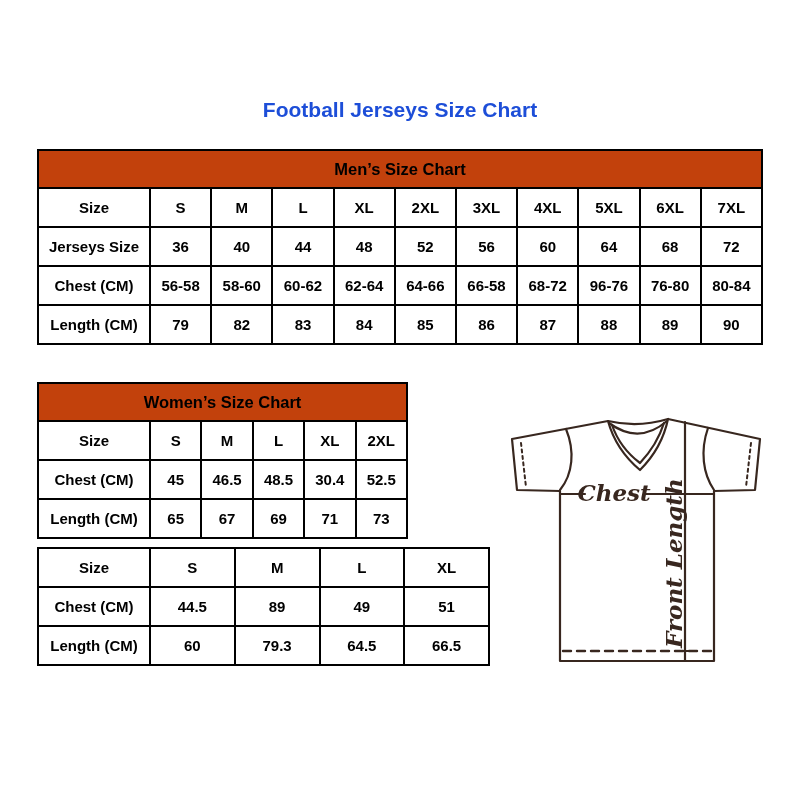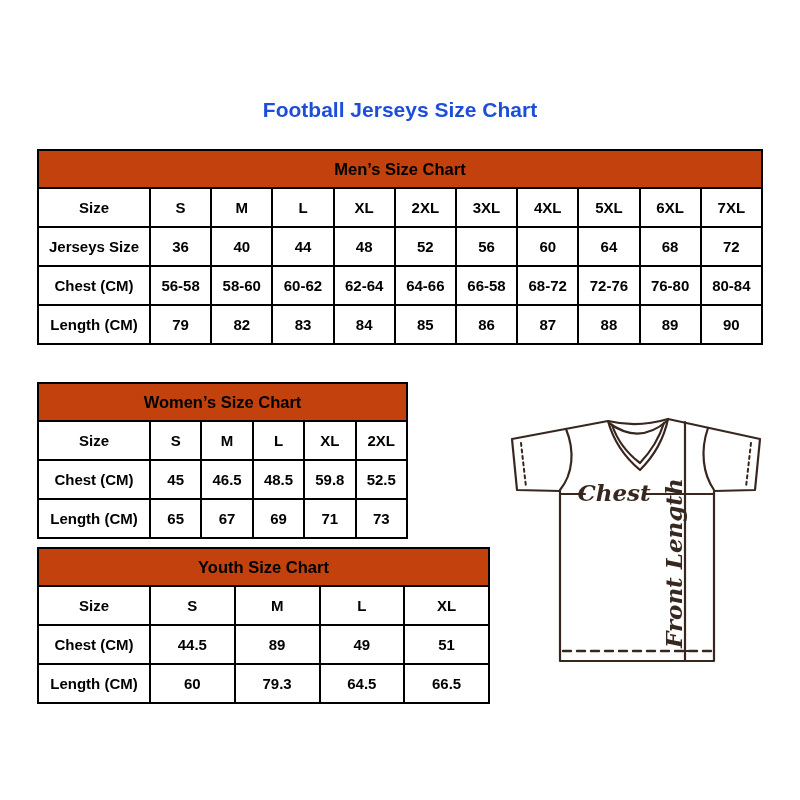--- a/index.html
+++ b/index.html
@@ -104,21 +104,21 @@
       </tr>
       <tr>
         <td>Chest (CM)</td>
         <td>56-58</td>
         <td>58-60</td>
         <td>60-62</td>
         <td>62-64</td>
         <td>64-66</td>
         <td>66-58</td>
         <td>68-72</td>
-        <td>72-76</td>
+        <td>96-76</td>
         <td>76-80</td>
         <td>80-84</td>
       </tr>
       <tr>
         <td>Length (CM)</td>
         <td>79</td>
         <td>82</td>
         <td>83</td>
         <td>84</td>
         <td>85</td>
@@ -149,21 +149,21 @@
         <td>M</td>
         <td>L</td>
         <td>XL</td>
         <td>2XL</td>
       </tr>
       <tr>
         <td>Chest (CM)</td>
         <td>45</td>
         <td>46.5</td>
         <td>48.5</td>
-        <td>59.8</td>
+        <td>30.4</td>
         <td>52.5</td>
       </tr>
       <tr>
         <td>Length (CM)</td>
         <td>65</td>
         <td>67</td>
         <td>69</td>
         <td>71</td>
         <td>73</td>
       </tr>
@@ -171,23 +171,20 @@
   </table>
 <table class="size-table" id="youth-table">
     <colgroup>
       <col class="label-col">
       <col>
       <col>
       <col>
       <col>
     </colgroup>
     <tbody>
-      <tr class="tbl-title-row">
-        <td colspan="5">Youth Size Chart</td>
-      </tr>
       <tr>
         <td>Size</td>
         <td>S</td>
         <td>M</td>
         <td>L</td>
         <td>XL</td>
       </tr>
       <tr>
         <td>Chest (CM)</td>
         <td>44.5</td>

